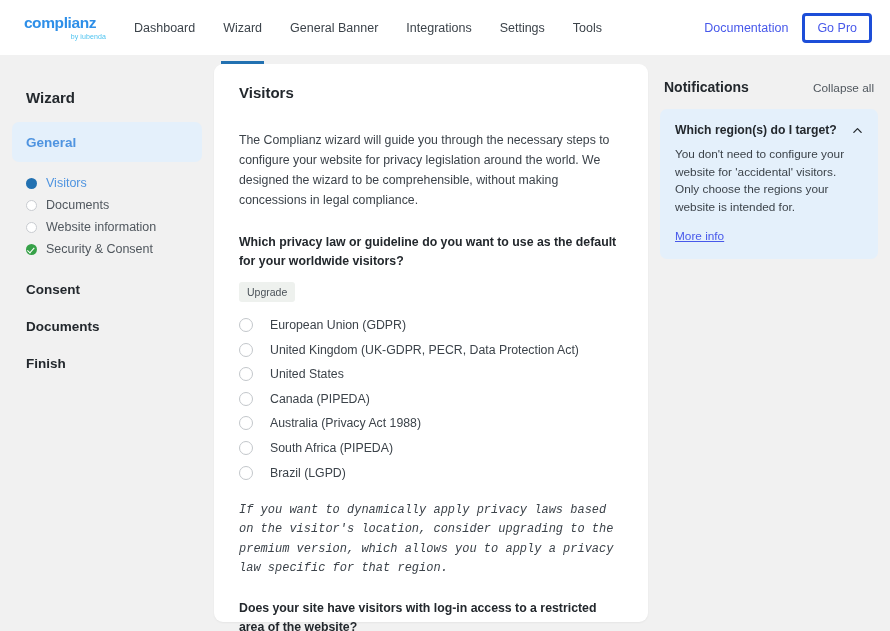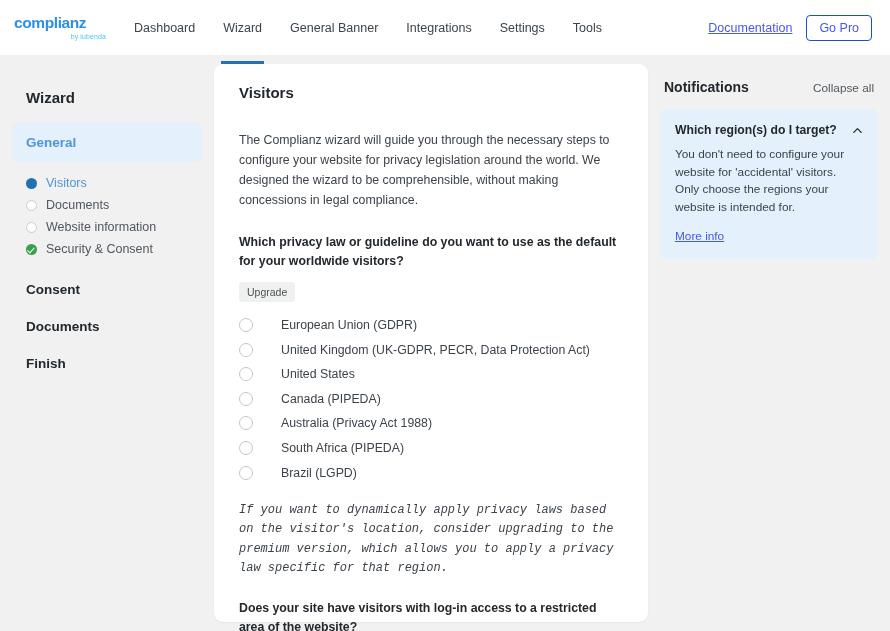--- a/index.html
+++ b/index.html
@@ -10,21 +10,21 @@
     -webkit-font-smoothing: antialiased;
   }
 
   
   .topbar {
     height: 55px; background: #ffffff;
     display: flex; align-items: center;
     padding: 0 18px 0 14px;
     position: relative;
   }
-  .logo { width: 92px; display: flex; flex-direction: column; align-items: flex-start; line-height: 1; }
+  .logo { width: 92px; display: flex; flex-direction: column; align-items: center; line-height: 1; }
   .logo-main {
     font-size: 15.5px; font-weight: bold; color: #2e8fe8;
     letter-spacing: -0.4px;
   }
   .logo-sub {
     font-size: 7px; color: #4ec3f0; align-self: flex-end;
     margin-top: 2px; letter-spacing: 0.1px;
   }
   .nav { display: flex; align-items: center; height: 55px; margin-left: 14px; }
   .nav-item {
@@ -34,25 +34,25 @@
     cursor: pointer; position: relative;
   }
   .nav-item.active::after {
     content: ""; position: absolute; left: 12px; right: 12px; bottom: 0;
     height: 3px; background: #2271b1;
   }
   .topbar-right {
     margin-left: auto; display: flex; align-items: center; gap: 14px;
   }
   .doc-link {
-    font-size: 12.5px; color: #4758ea; text-decoration: underline; cursor: pointer;
+    font-size: 12.5px; color: #4758ea; cursor: pointer;
   }
   .gopro-btn {
     font-size: 12.5px; color: #4758ea;
-    border: 1px solid #1d4ed8; border-radius: 4px;
+    border: 3px solid #1d4ed8; border-radius: 4px;
     padding: 5px 12px; background: #fff; cursor: pointer;
   }
 
   
   .page { display: flex; padding: 9px 12px 0 12px; gap: 12px; height: 576px; }
 
   
   .sidebar { width: 190px; flex: 0 0 190px; padding-top: 25px; }
   .sidebar-title {
     font-size: 15px; font-weight: bold; color: #23282d;
@@ -110,21 +110,21 @@
     cursor: pointer; margin-top: 1px;
   }
   .help-icon {
     width: 14px; height: 14px; border-radius: 50%;
     background: #2c3338; color: #fff; font-size: 9.5px; font-weight: bold;
     display: flex; align-items: center; justify-content: center;
     cursor: pointer; flex: 0 0 14px; margin-top: 2px;
   }
   .radios { margin-top: 11px; }
   .radio-row {
-    display: flex; align-items: center; gap: 28px;
+    display: flex; align-items: center; gap: 17px;
     padding: 5.3px 0; cursor: pointer;
   }
   .radio {
     width: 14px; height: 14px; border-radius: 50%;
     border: 1px solid #c3c7cb; background: #fff; flex: 0 0 14px;
     position: relative;
   }
   .radio.sel { border-color: #2271b1; }
   .radio.sel::after {
     content: ""; position: absolute; left: 3px; top: 3px;

